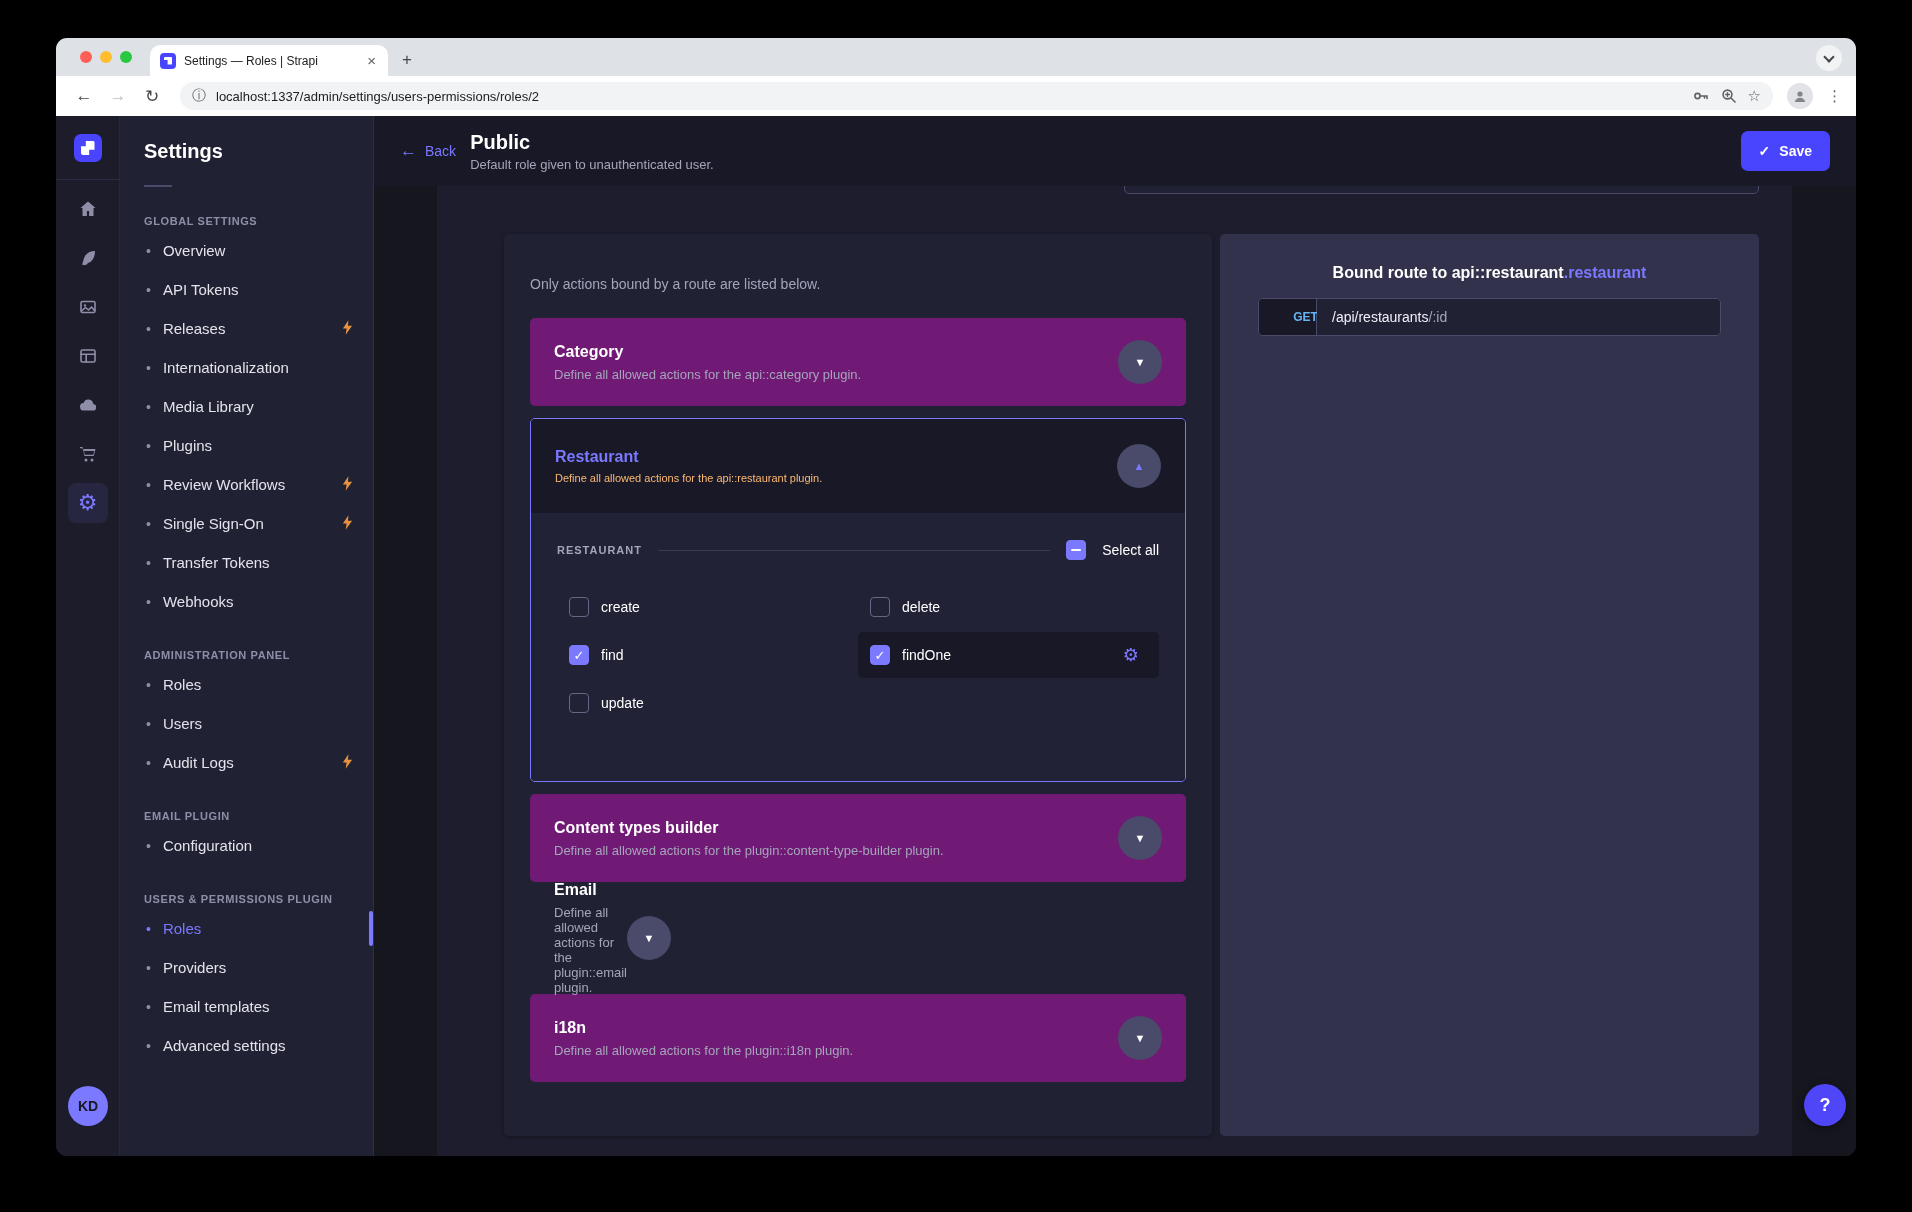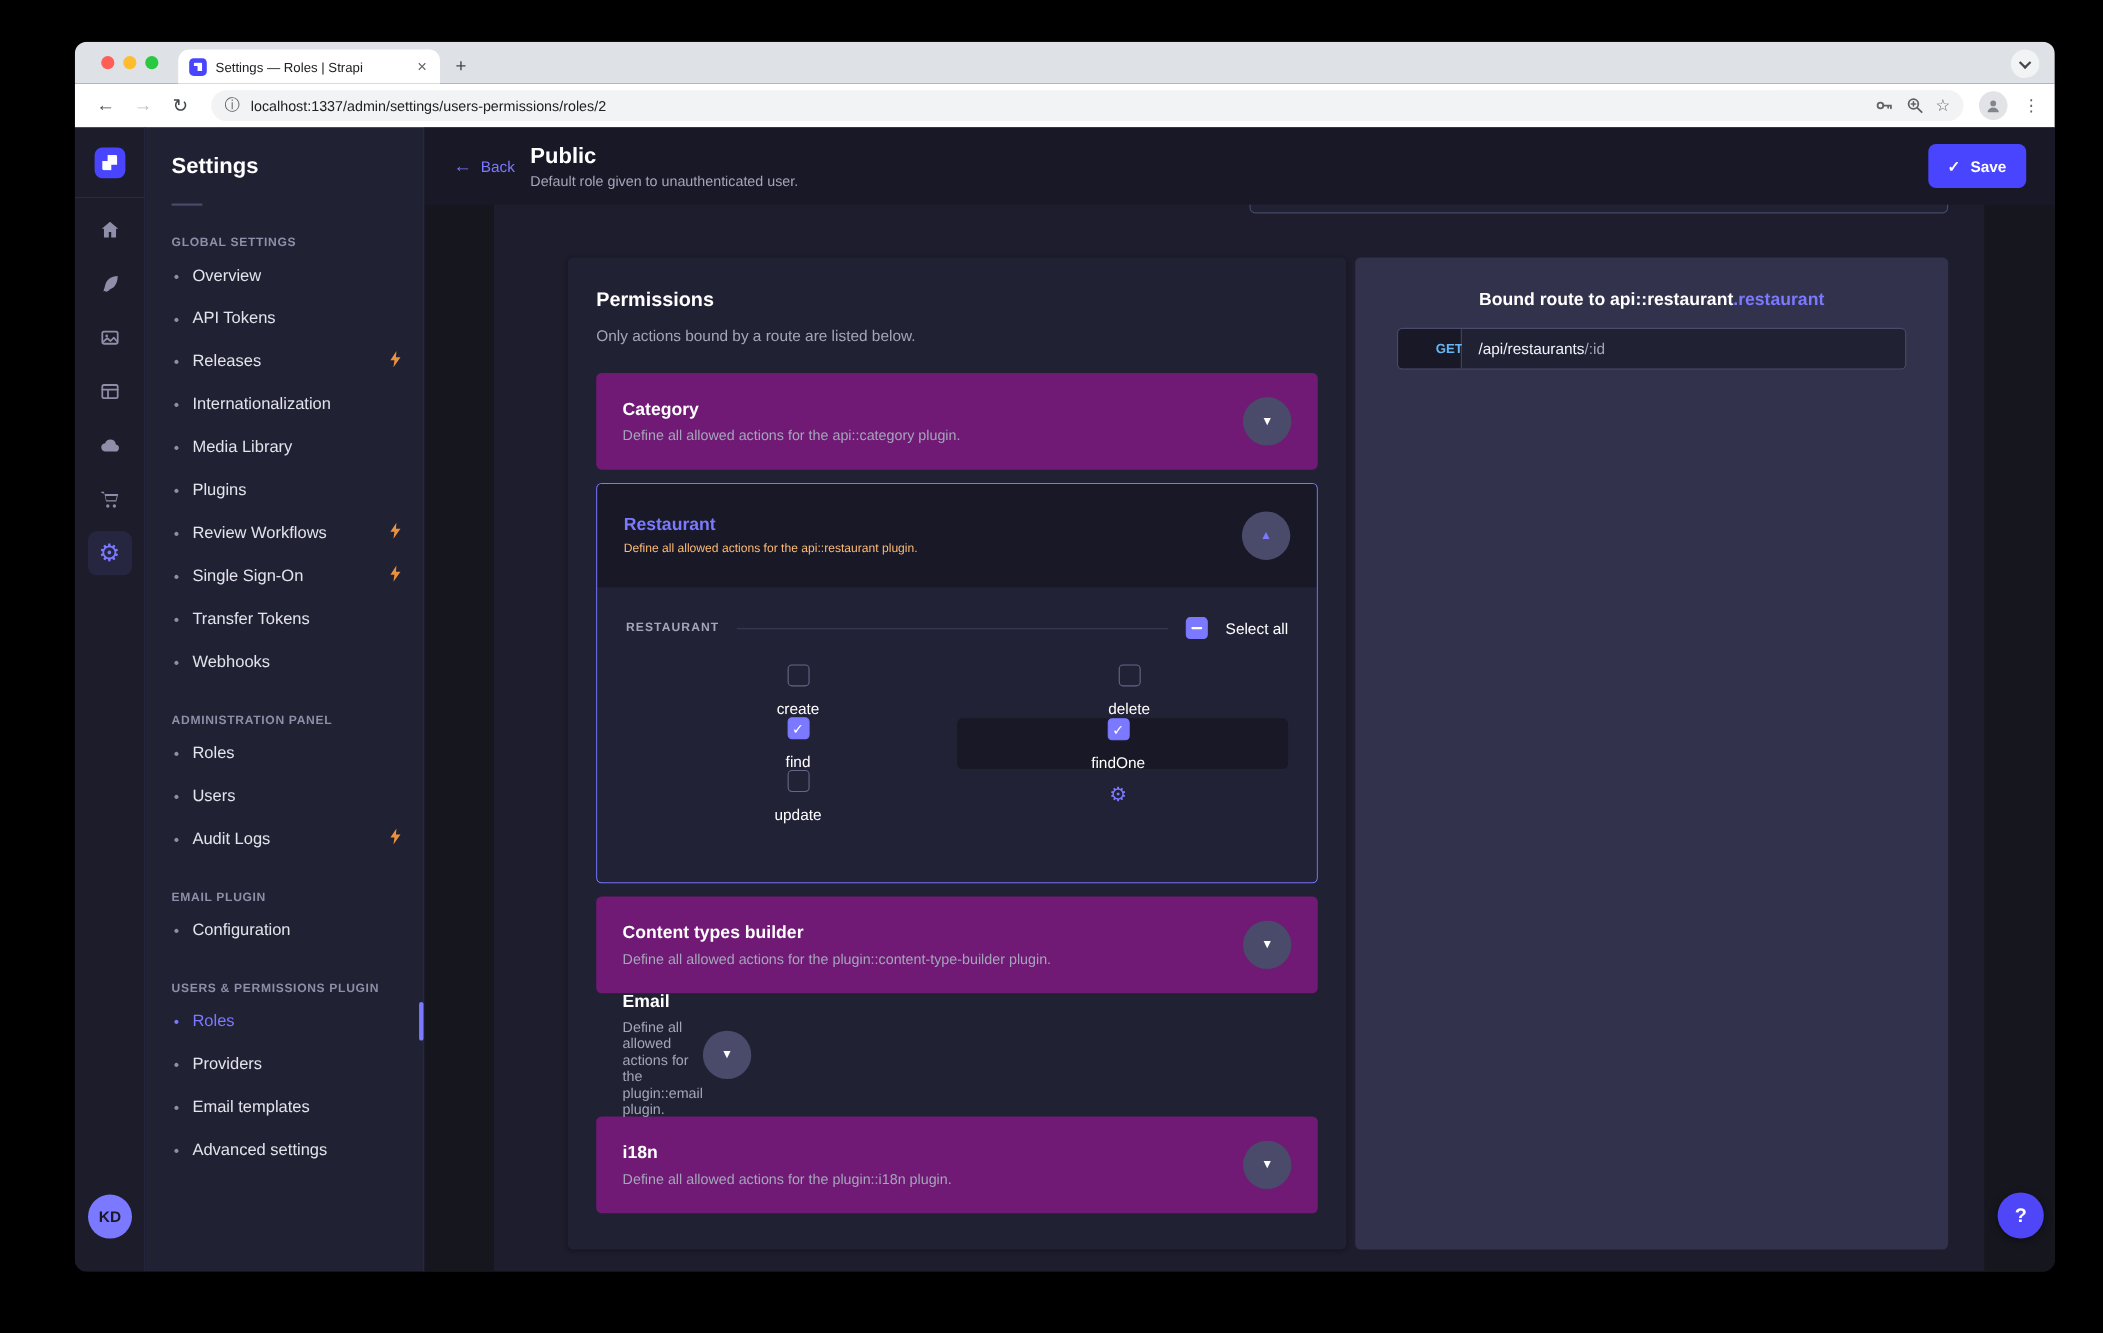--- a/index.html
+++ b/index.html
@@ -1,20 +1,20 @@
 <!DOCTYPE html>
 <html><head>
 <meta charset="utf-8">
 <style>
   * { margin:0; padding:0; box-sizing:border-box; }
   html,body { width:1912px; height:1212px; background:#000; font-family:"Liberation Sans", sans-serif; overflow:hidden; }
 
   
   .window { position:absolute; left:56px; top:38px; width:1800px; height:1118px;
-            border-radius:11px; overflow:hidden; background:#181826;margin-left:12px; }
+            border-radius:11px; overflow:hidden; background:#181826; }
 
   
   .tabstrip { height:38px; background:#dee1e6; position:relative; display:flex; align-items:flex-end; }
   .lights { position:absolute; left:24px; top:13px; display:flex; gap:8px; }
   .light { width:12px; height:12px; border-radius:50%; }
   .light.red{background:#ff5f57;} .light.yellow{background:#febc2e;} .light.green{background:#28c840;}
   .tab { margin-left:94px; width:238px; height:31px; background:#fff; border-radius:10px 10px 0 0;
          display:flex; align-items:center; padding:0 10px; gap:8px; }
   .favicon { width:16px; height:16px; border-radius:4px; background:#4945ff; position:relative; flex:none; }
   .favicon::after{ content:""; position:absolute; left:4px; top:4px; width:8px; height:8px;
@@ -119,21 +119,21 @@
   .group-line { flex:1; height:1px; background:#3a3a55; }
   .selall-label { font-size:14px; color:#fff; }
   .cbx { width:20px; height:20px; border-radius:4px; border:1px solid #666687; background:transparent; flex:none;
          display:flex; align-items:center; justify-content:center; color:#fff; font-size:13px; }
   .cbx.checked { background:#7b79ff; border-color:#7b79ff; }
   .cbx.indet { background:#7b79ff; border-color:#7b79ff; }
   .cbx.indet::after { content:""; width:10px; height:2px; background:#fff; border-radius:1px; }
   .cbx .mark { display:none; }
   .cbx.checked .mark { display:block; }
   .actions-grid { margin-top:22px; display:grid; grid-template-columns:1fr 1fr; grid-auto-rows:48px; }
-  .action { display:flex; align-items:center; gap:12px; padding-left:12px; font-size:14px; color:#fff;flex-direction:column; }
+  .action { display:flex; align-items:center; gap:12px; padding-left:12px; font-size:14px; color:#fff; }
   .action.selected { background:#181826; border-radius:5px; margin:1px 0; padding-right:20px; }
   .action .flex { flex:1; }
   .action .cog { font-size:18px; color:#7b79ff; line-height:1; }
 
   
   .bound { width:539px; height:902px; background:#32324d; border-radius:5px; padding:30px 38px; }
   .bound h3 { font-size:16px; font-weight:bold; color:#fff;text-align:center; }
   .bound h3 .act { color:#7b79ff; }
   .routebox { margin-top:16px; height:38px; border:1px solid #4a4a6a; border-radius:5px; display:flex;
               overflow:hidden; }
@@ -371,21 +371,20 @@
       </div>
 
       <div class="scrollarea">
         <div class="gutter l"></div>
         <div class="main">
           <div class="partial-input"></div>
 
           <div class="panels">
 
             <section class="perm">
-              <h2>Permissions</h2>
               <div class="sub">Only actions bound by a route are listed below.</div>
 
               <div class="acc dark">
                 <div class="tx">
                   <div class="name">Category</div>
                   <div class="desc">Define all allowed actions for the api::category plugin.</div>
                 </div>
                 <button class="toggle">
                     <span>▼</span>
                   </button>

